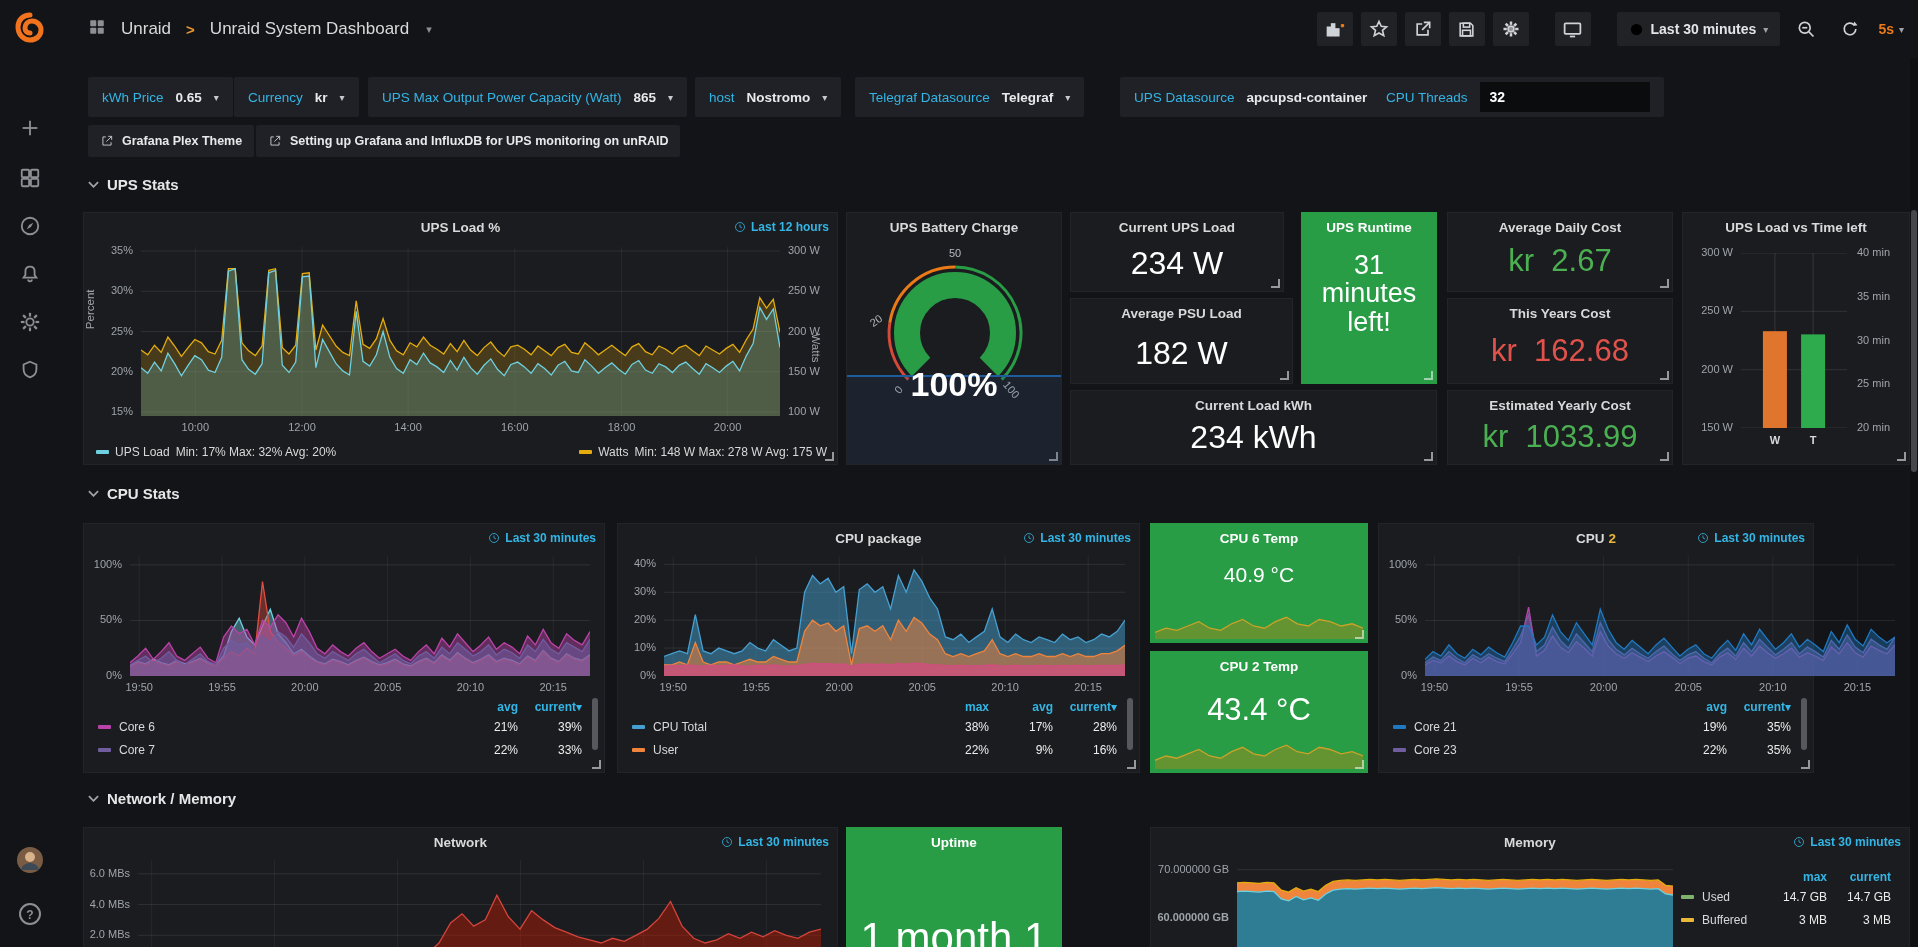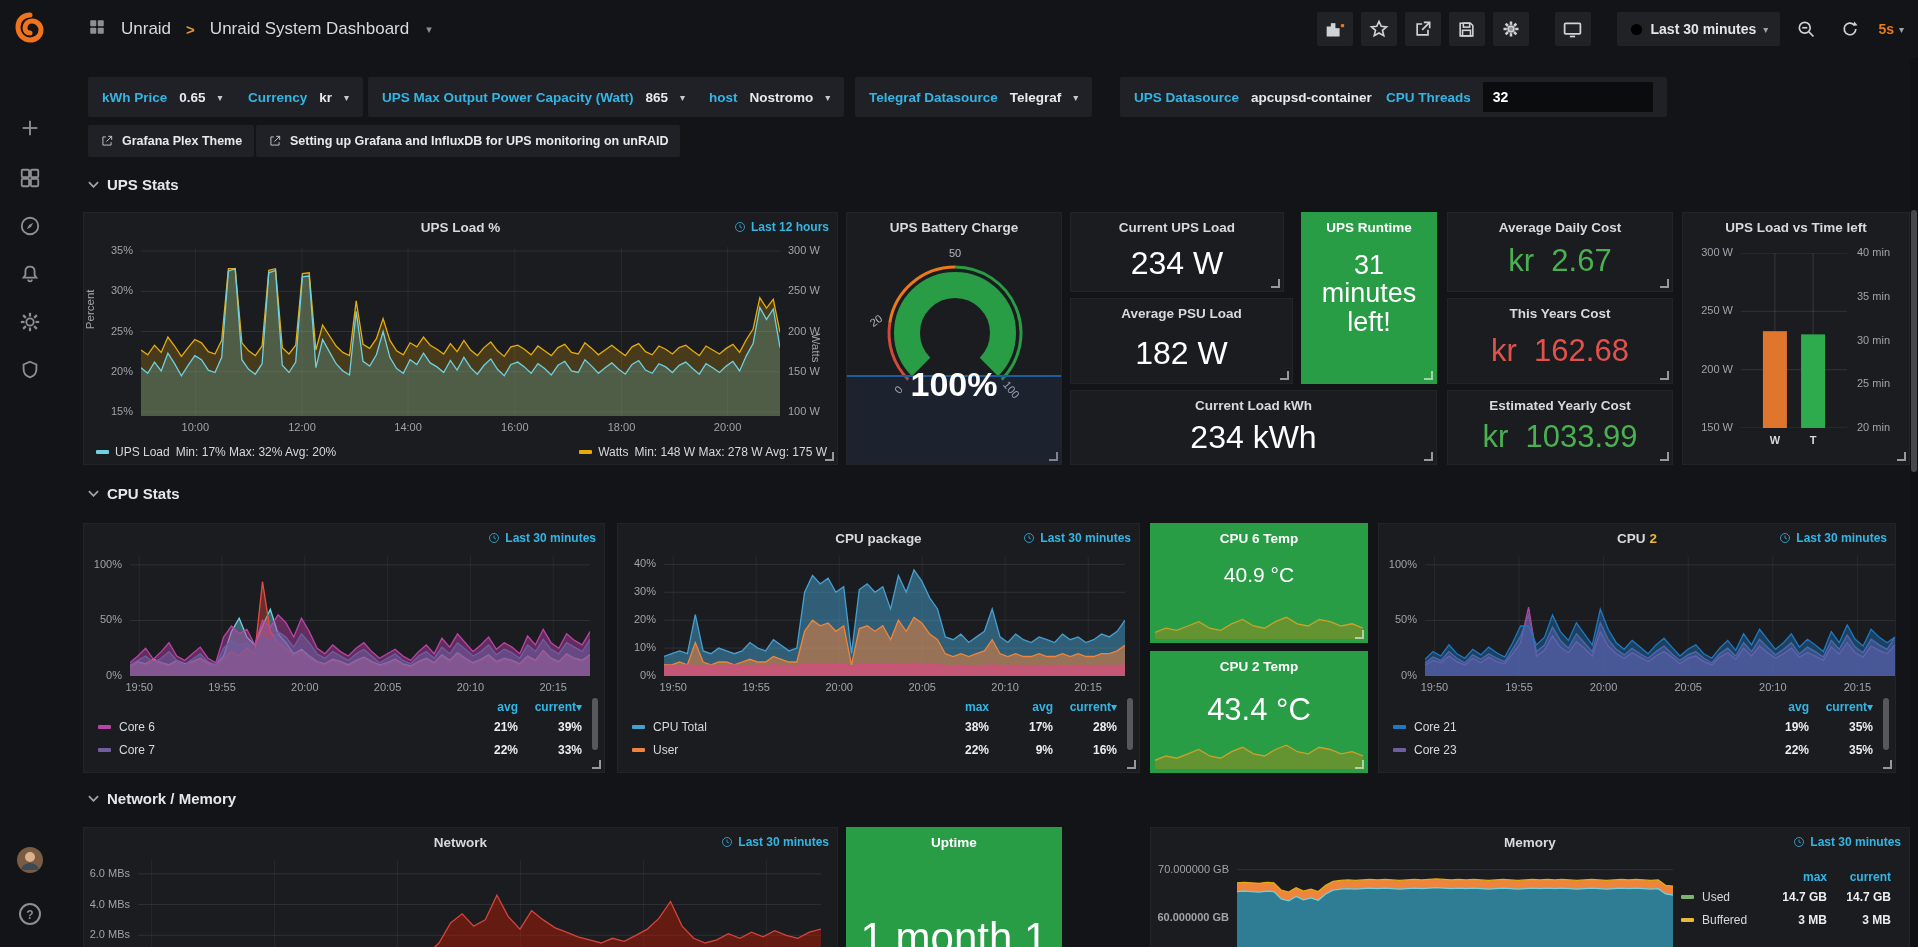--- a/index.html
+++ b/index.html
@@ -16,21 +16,21 @@
   .crumb .sep{color:#e8962e;font-weight:700;font-size:15px;}
   .crumb .caret{color:#8d8f94;font-size:11px;margin-left:2px;}
   .nav-right{margin-left:auto;display:flex;align-items:center;gap:8px;margin-right:14px;}
   .nav-btn{width:36px;height:34px;background:#202226;border-radius:2px;display:flex;align-items:center;justify-content:center;cursor:pointer;}
   .nav-btn svg{stroke:#cfd2d6;fill:none;stroke-width:2;}
   .timepick{height:34px;background:#202226;border-radius:2px;display:flex;align-items:center;gap:7px;padding:0 12px;font-size:14px;font-weight:700;color:#e3e4e6;cursor:pointer;}
   .timepick .caret,.refint .caret{color:#9fa2a7;font-size:10px;}
   .refint{display:flex;align-items:center;gap:5px;font-size:14px;font-weight:700;color:#eb7b18;cursor:pointer;margin-left:2px;}
   
   .pill{position:absolute;height:40px;background:#1f2126;border-radius:2px;display:flex;align-items:center;gap:12px;padding:0 14px;font-size:13.5px;}
-  .vlabel{color:#33b5e5;font-weight:700;cursor:pointer;}
+  .vlabel{color:#33b5e5;font-weight:400;cursor:pointer;}
   .vvalue{color:#e8e9ea;font-weight:700;cursor:pointer;}
   .vcaret{color:#c7c9cc;font-size:10px;cursor:pointer;}
   .vinput{background:#0b0c0e;border:none;color:#fff;font-size:14px;font-weight:700;height:30px;width:150px;padding:0 10px;font-family:inherit;}
   .linkpill{position:absolute;height:32px;background:#1f2126;border-radius:2px;display:flex;align-items:center;gap:8px;padding:0 12px;font-size:12.5px;font-weight:700;color:#e8e9ea;cursor:pointer;text-decoration:none;}
   .linkpill svg{stroke:#c9cbce;fill:none;stroke-width:1.6;}
   
   .section-head{position:absolute;display:flex;align-items:center;gap:8px;color:#e6e7e8;font-size:15px;font-weight:700;cursor:pointer;}
   .section-head svg{stroke:#9fa2a7;fill:none;stroke-width:2;}
   
   .panel{position:absolute;background:#1b1c1f;border:1px solid #232428;box-sizing:border-box;}
@@ -49,21 +49,21 @@
   .stat-value{position:absolute;left:0;right:0;text-align:center;font-weight:400;color:#fff;line-height:1.05;}
   .cgreen{color:#4bb052;} .cred{color:#e0524b;}
   .legend-inline{position:absolute;left:12px;right:10px;bottom:5px;display:flex;justify-content:space-between;font-size:12px;color:#d8d9da;}
   .li-item{display:flex;align-items:center;gap:6px;}
   .marker{display:inline-block;width:13px;height:4px;border-radius:1px;}
   .legend-table{position:absolute;left:14px;right:22px;font-size:12px;color:#d8d9da;}
   .lt-head{display:flex;justify-content:flex-end;color:#33b5e5;font-weight:700;margin-bottom:6px;}
   .lt-head span{width:64px;text-align:right;}
   .lt-row{display:flex;align-items:center;margin-bottom:9px;cursor:pointer;}
   .lt-name{margin-left:8px;flex:1;}
-  .lt-row span.val{width:64px;text-align:right;font-weight:700;color:#eceded;}
+  .lt-row span.val{width:64px;text-align:right;font-weight:400;color:#eceded;}
   .mini-scroll{position:absolute;width:6px;border-radius:3px;background:#56585d;}
   .gauge-value{position:absolute;left:0;right:0;text-align:center;font-size:34px;font-weight:700;color:#fff;z-index:3;}
   .blue-line{position:absolute;left:0;right:0;height:2px;background:#1f5c9e;z-index:2;}
   .blue-fill{position:absolute;left:0;right:0;bottom:0;background:rgba(30,62,105,0.22);z-index:1;}
   .page-scroll{position:absolute;right:0;top:0;width:8px;height:947px;background:#0f1012;}
   .page-thumb{position:absolute;right:1px;width:6px;border-radius:3px;background:#46484d;}
 </style>
 </head>
 <body>
 
@@ -579,21 +579,21 @@
   <div class="ptitle">CPU 2 Temp</div>
   <div class="stat-value" style="top:42px;font-size:31px">43.4 °C</div>
   <div class="plot" style="left:4px;right:4px;bottom:3px;height:26px">
       <svg width="208" height="26">
         <polygon points="0,26 0.0,17.3 10.9,13.0 21.9,15.2 32.8,10.8 43.8,6.5 54.7,13.0 65.7,15.2 76.6,8.7 87.6,4.3 98.5,10.8 109.5,13.0 120.4,6.5 131.4,2.2 142.3,8.7 153.3,10.8 164.2,4.3 175.2,6.5 186.1,10.8 197.1,8.7 208.0,13.0 208,26" fill="#a08c1e" fill-opacity="0.5"></polygon>
         <polyline points="0.0,17.3 10.9,13.0 21.9,15.2 32.8,10.8 43.8,6.5 54.7,13.0 65.7,15.2 76.6,8.7 87.6,4.3 98.5,10.8 109.5,13.0 120.4,6.5 131.4,2.2 142.3,8.7 153.3,10.8 164.2,4.3 175.2,6.5 186.1,10.8 197.1,8.7 208.0,13.0 " fill="none" stroke="#c9a227" stroke-width="1.3"></polyline>
       </svg>
     </div>
 </div>
 
-<div class="panel" style="left:1378px;top:523px;width:518px;height:250px">
+<div class="panel" style="left:1378px;top:523px;width:436px;height:250px">
   <div class="ptitle"><span>CPU </span><span class="accent">2</span></div>
   <div class="ptime">
     <svg width="12" height="12" viewBox="0 0 24 24">
         <circle cx="12" cy="12" r="9"></circle>
         <path d="M12 7 v5 l4 2"></path>
       </svg>
     <span>Last 30 minutes</span>
   </div>
   <div class="plot" style="left:46px;right:14px;top:32px;bottom:96px">
       <svg width="470" height="120">

